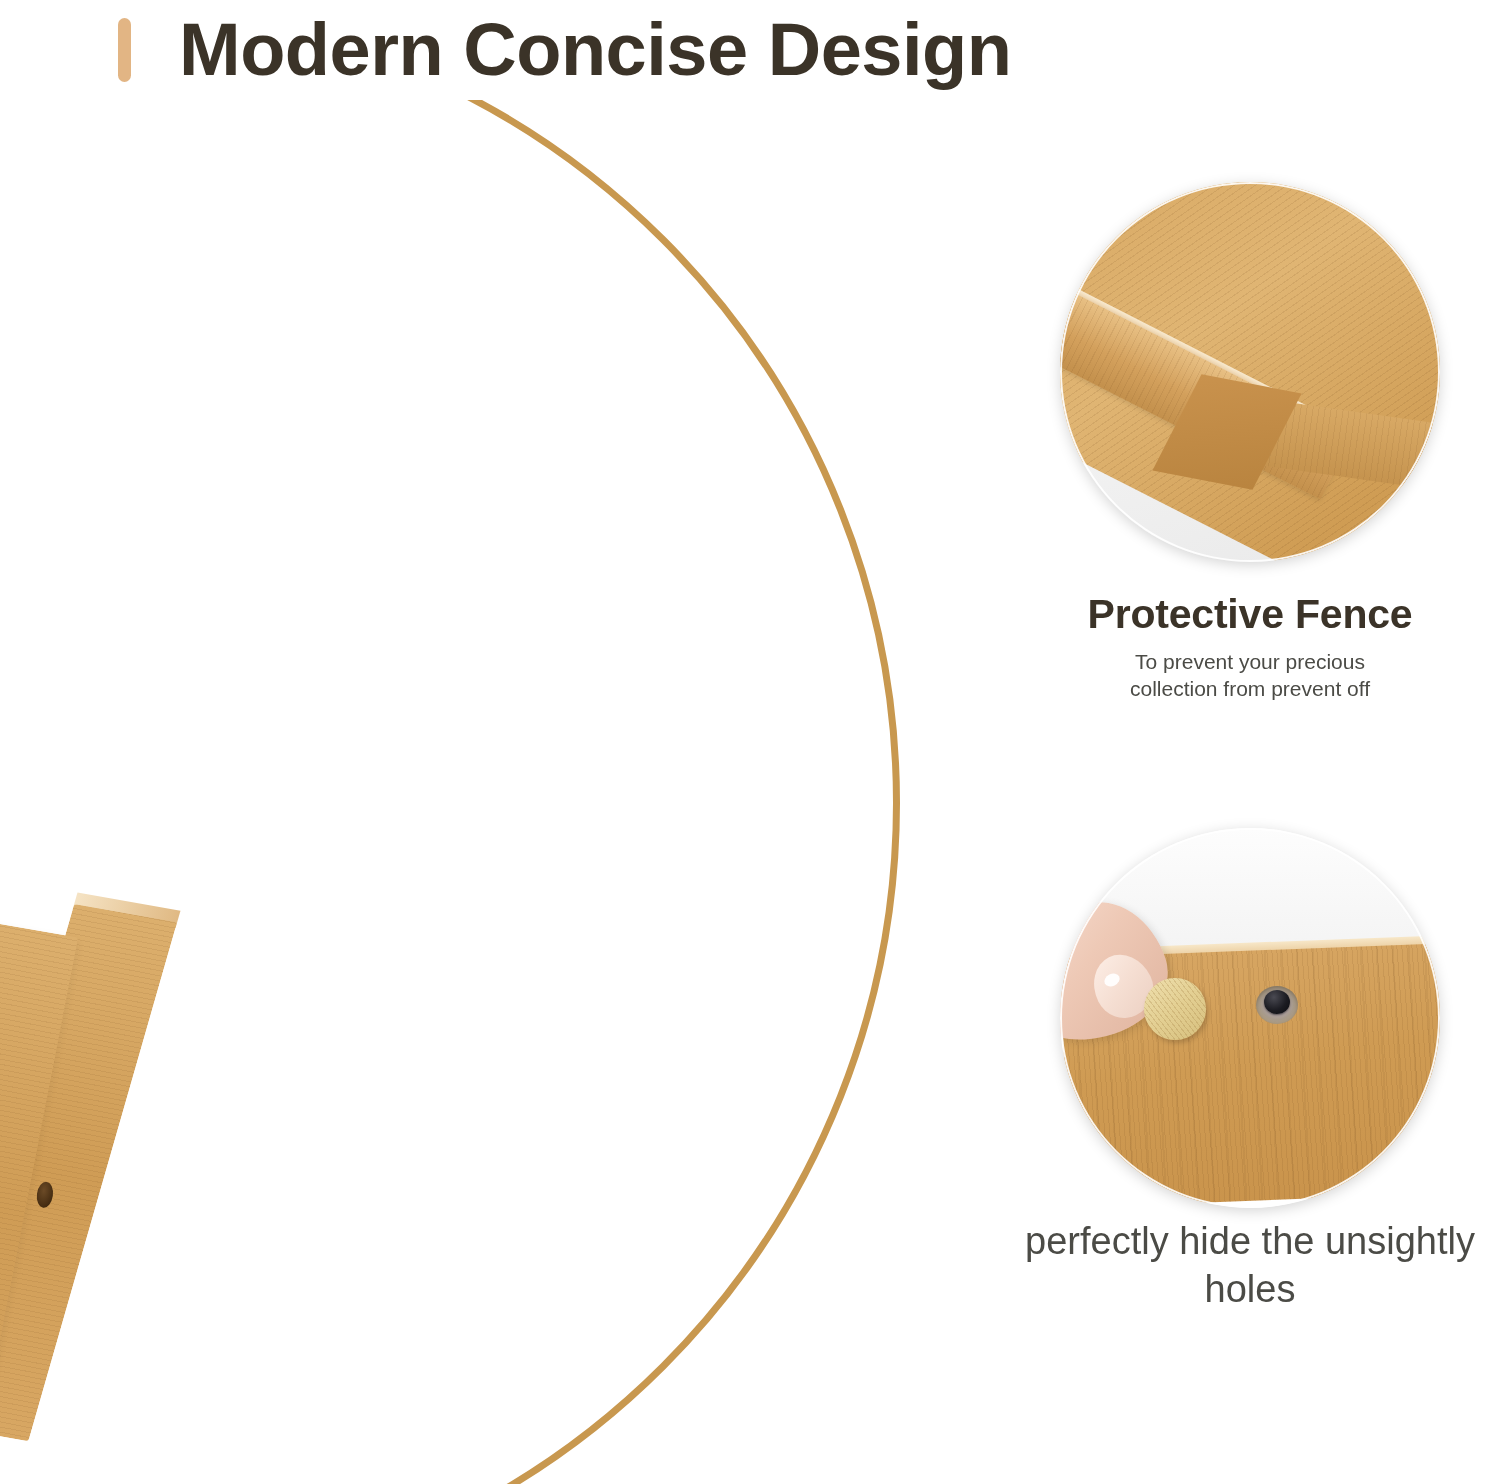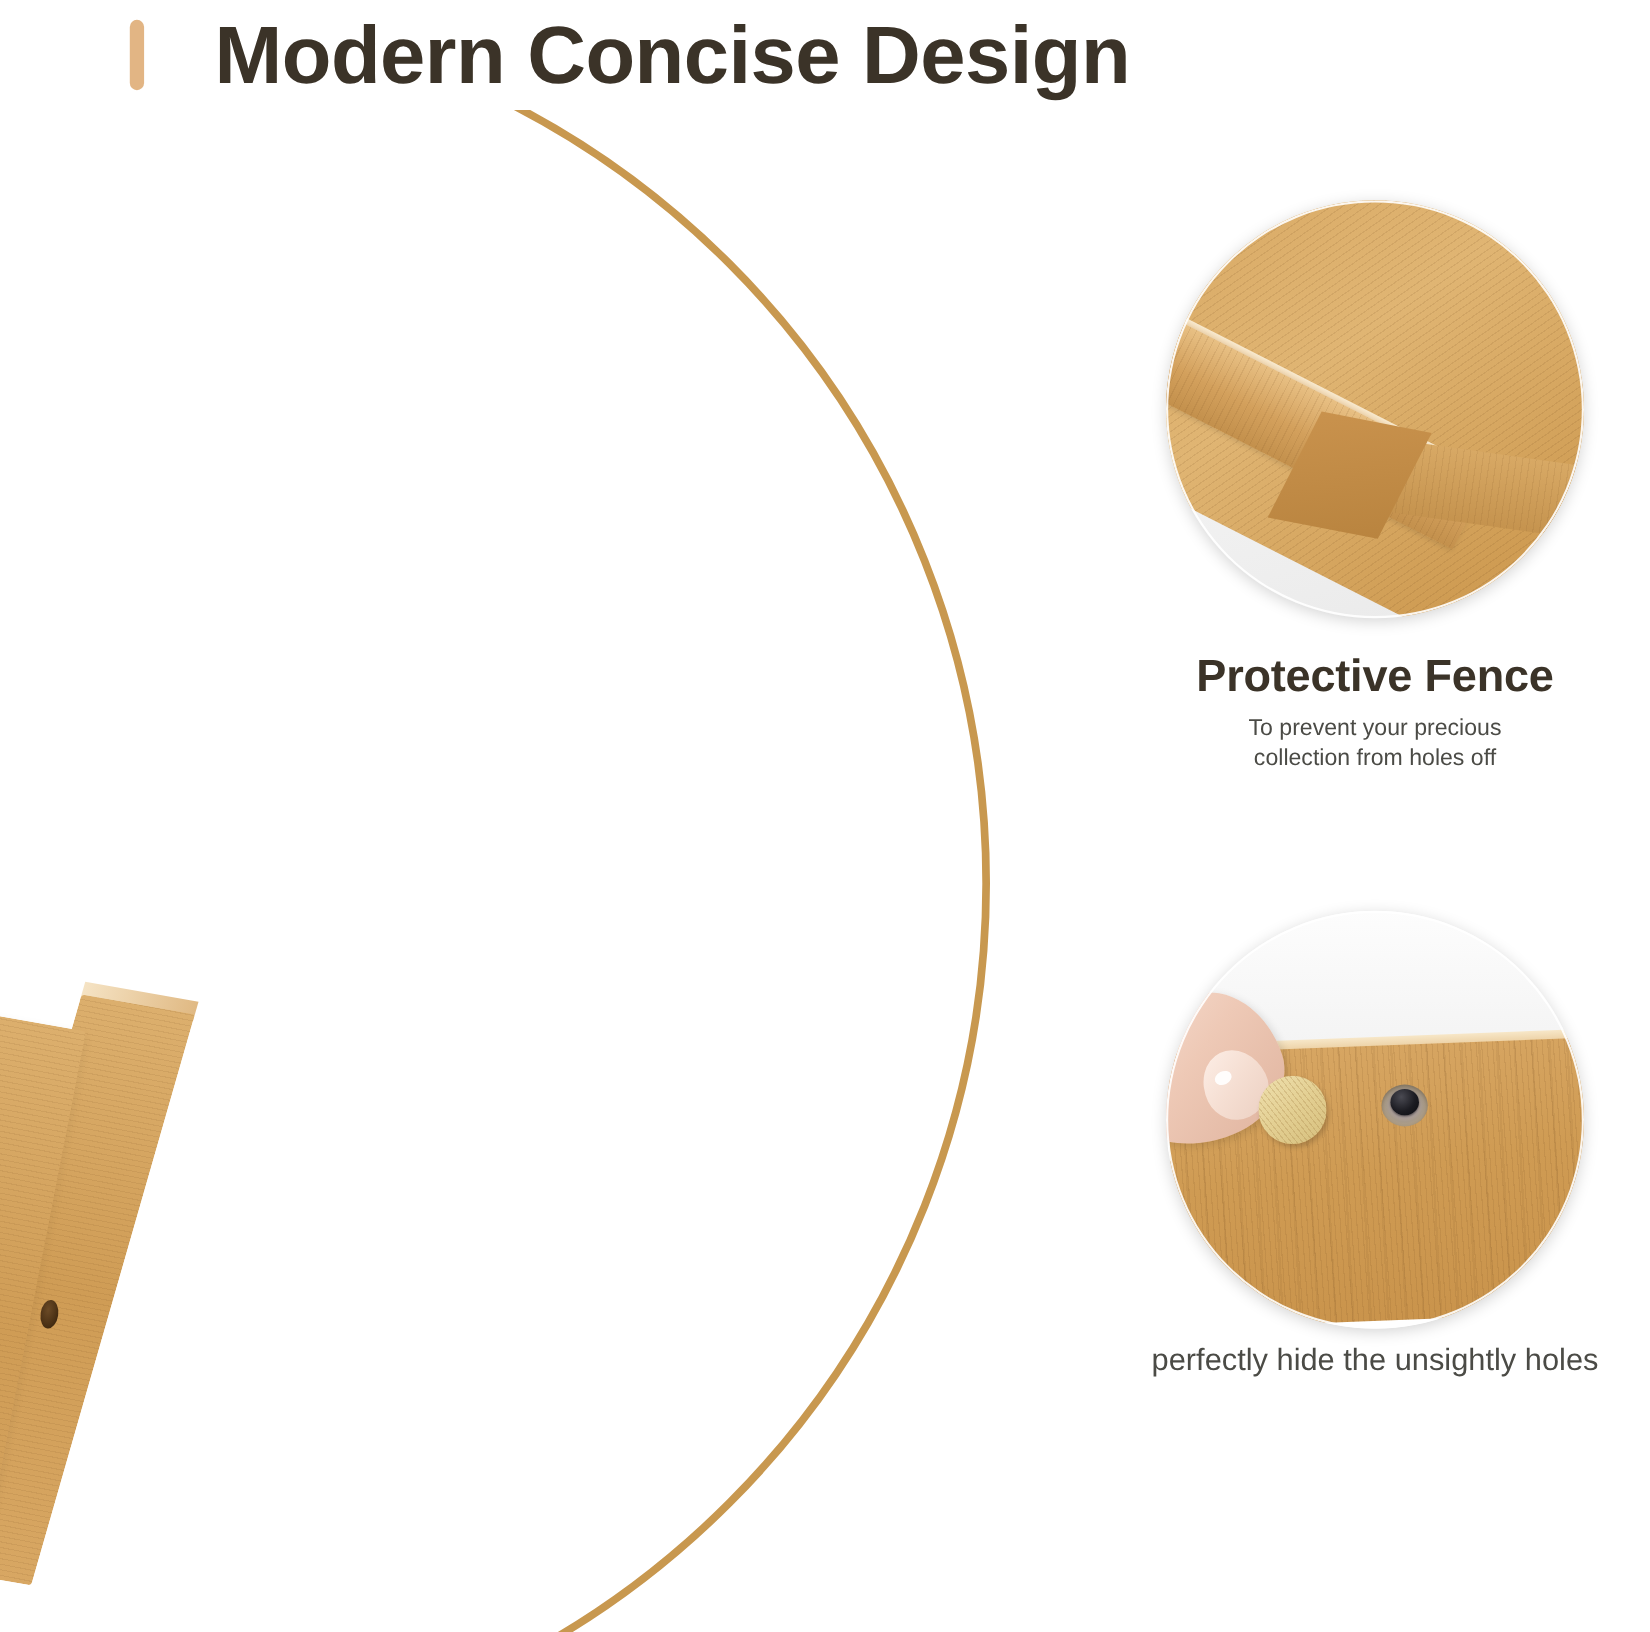--- a/index.html
+++ b/index.html
@@ -18,21 +18,20 @@
   }
 
   
   .header {
     position:absolute;
     left:0; top:0;
     width:1500px; height:100px;
     display:flex;
     align-items:center;
     padding-left:118px;
-    gap:16px;
   }
   .accent-bar {
     width:13px; height:64px;
     border-radius:7px;
     background:#e2b584;
     flex:0 0 auto;
   }
   .header-title {
     margin-left:48px;
     font-size:74px;
@@ -351,21 +350,21 @@
   .feature-sub {
     margin-top:12px;
     font-size:21px;
     font-weight:300;
     color:#4b4b46;
     line-height:1.26;
     padding:0 16px;
   }
   .feature-2 .feature-title { margin-top:34px; }
   .feature-2 .feature-sub {
-    font-size:28px;
+    font-size:38px;
     padding:0 4px;
     margin-top:10px;
   }
 </style>
 </head>
 <body>
 
 <div class="page">
 
   <div class="header">
@@ -408,21 +407,21 @@
         <div class="ins1-deck"></div>
         <div class="ins1-lip-hi"></div>
         <div class="ins1-lip"></div>
         <div class="ins1-frontrail"></div>
         <div class="ins1-edge"></div>
         <div class="circle-ring"></div>
       </div>
       <div class="feature-title">Protective Fence</div>
       <div class="feature-sub">
         <div>To prevent your precious</div>
-        <div>collection from holes off</div>
+        <div>collection from prevent off</div>
       </div>
     </div>
 
     <div class="feature feature-2">
       <div class="circle-wrap">
         <div class="ins2-wallbg"></div>
         <div class="ins2-boardtop"></div>
         <div class="ins2-board"></div>
         <div class="ins2-hole"></div>
         <div class="ins2-screw"></div>

